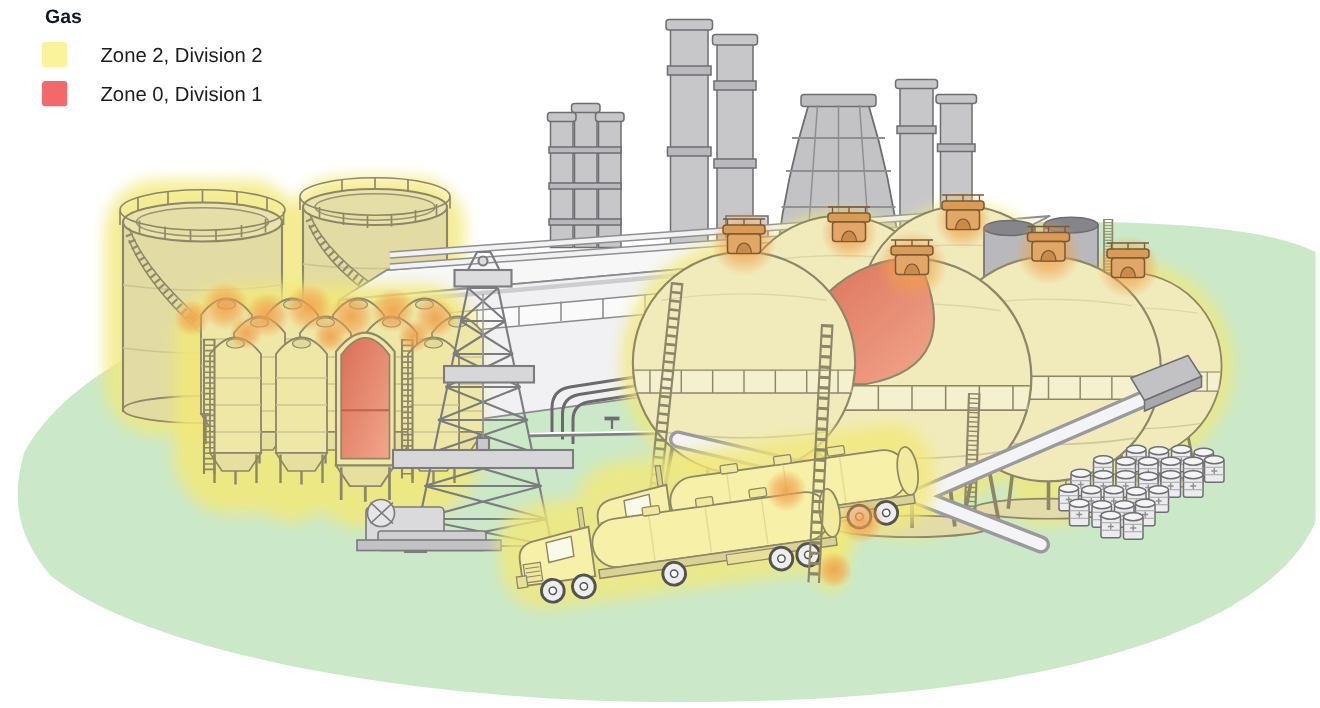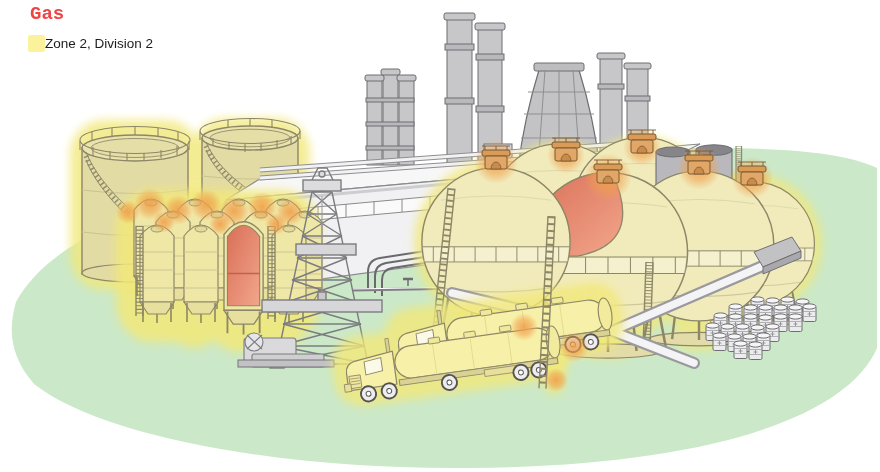--- a/index.html
+++ b/index.html
@@ -1,36 +1,42 @@
 <!DOCTYPE html>
 <html><head>
 <meta charset="utf-8">
 <style>
   html,body{margin:0;padding:0;background:#ffffff;}
   #stage{position:relative;width:880px;height:472px;background:#ffffff;overflow:hidden;
          font-family:"Liberation Sans", sans-serif;}
   #scene{position:absolute;left:0;top:0;}
   .legend{position:absolute;left:28px;top:3px;z-index:5;}
-  .legend-title{font-size:19px;font-weight:bold;color:#ef4444;margin:0 0 10px 2px;font-family:Liberation Mono, monospace;}
+  .legend-title{font-size:13px;font-weight:bold;color:#0f172a;margin:0 0 10px 2px;}
   .legend-row{display:flex;align-items:center;margin-bottom:9px;}
   .legend-row .sw{flex:0 0 auto;display:block;}
-  .legend-label{font-size:13.5px;color:#1c1c1c;margin-left:0;white-space:nowrap;}
+  .legend-label{font-size:13.5px;color:#1c1c1c;margin-left:22px;white-space:nowrap;}
 </style>
 </head>
 <body>
 
 <div id="stage">
 
   <div class="legend">
     <div class="legend-title">Gas</div>
     <div class="legend-row">
       <svg class="sw" width="17" height="17">
           <rect width="17" height="17" rx="2.5" fill="#FAF39B"></rect>
         </svg>
       <span class="legend-label">Zone 2, Division 2</span>
+    </div>
+    <div class="legend-row">
+      <svg class="sw" width="17" height="17">
+          <rect width="17" height="17" rx="2.5" fill="#F1696B"></rect>
+        </svg>
+      <span class="legend-label">Zone 0, Division 1</span>
     </div>
   </div>
 
   <svg id="scene" width="880" height="472" viewBox="0 0 880 472">
     <defs>
       <radialGradient id="og">
         <stop offset="0" stop-color="#F0A04C" stop-opacity="0.9"></stop>
         <stop offset="0.55" stop-color="#F0A04C" stop-opacity="0.55"></stop>
         <stop offset="1" stop-color="#F0A04C" stop-opacity="0"></stop>
       </radialGradient>

